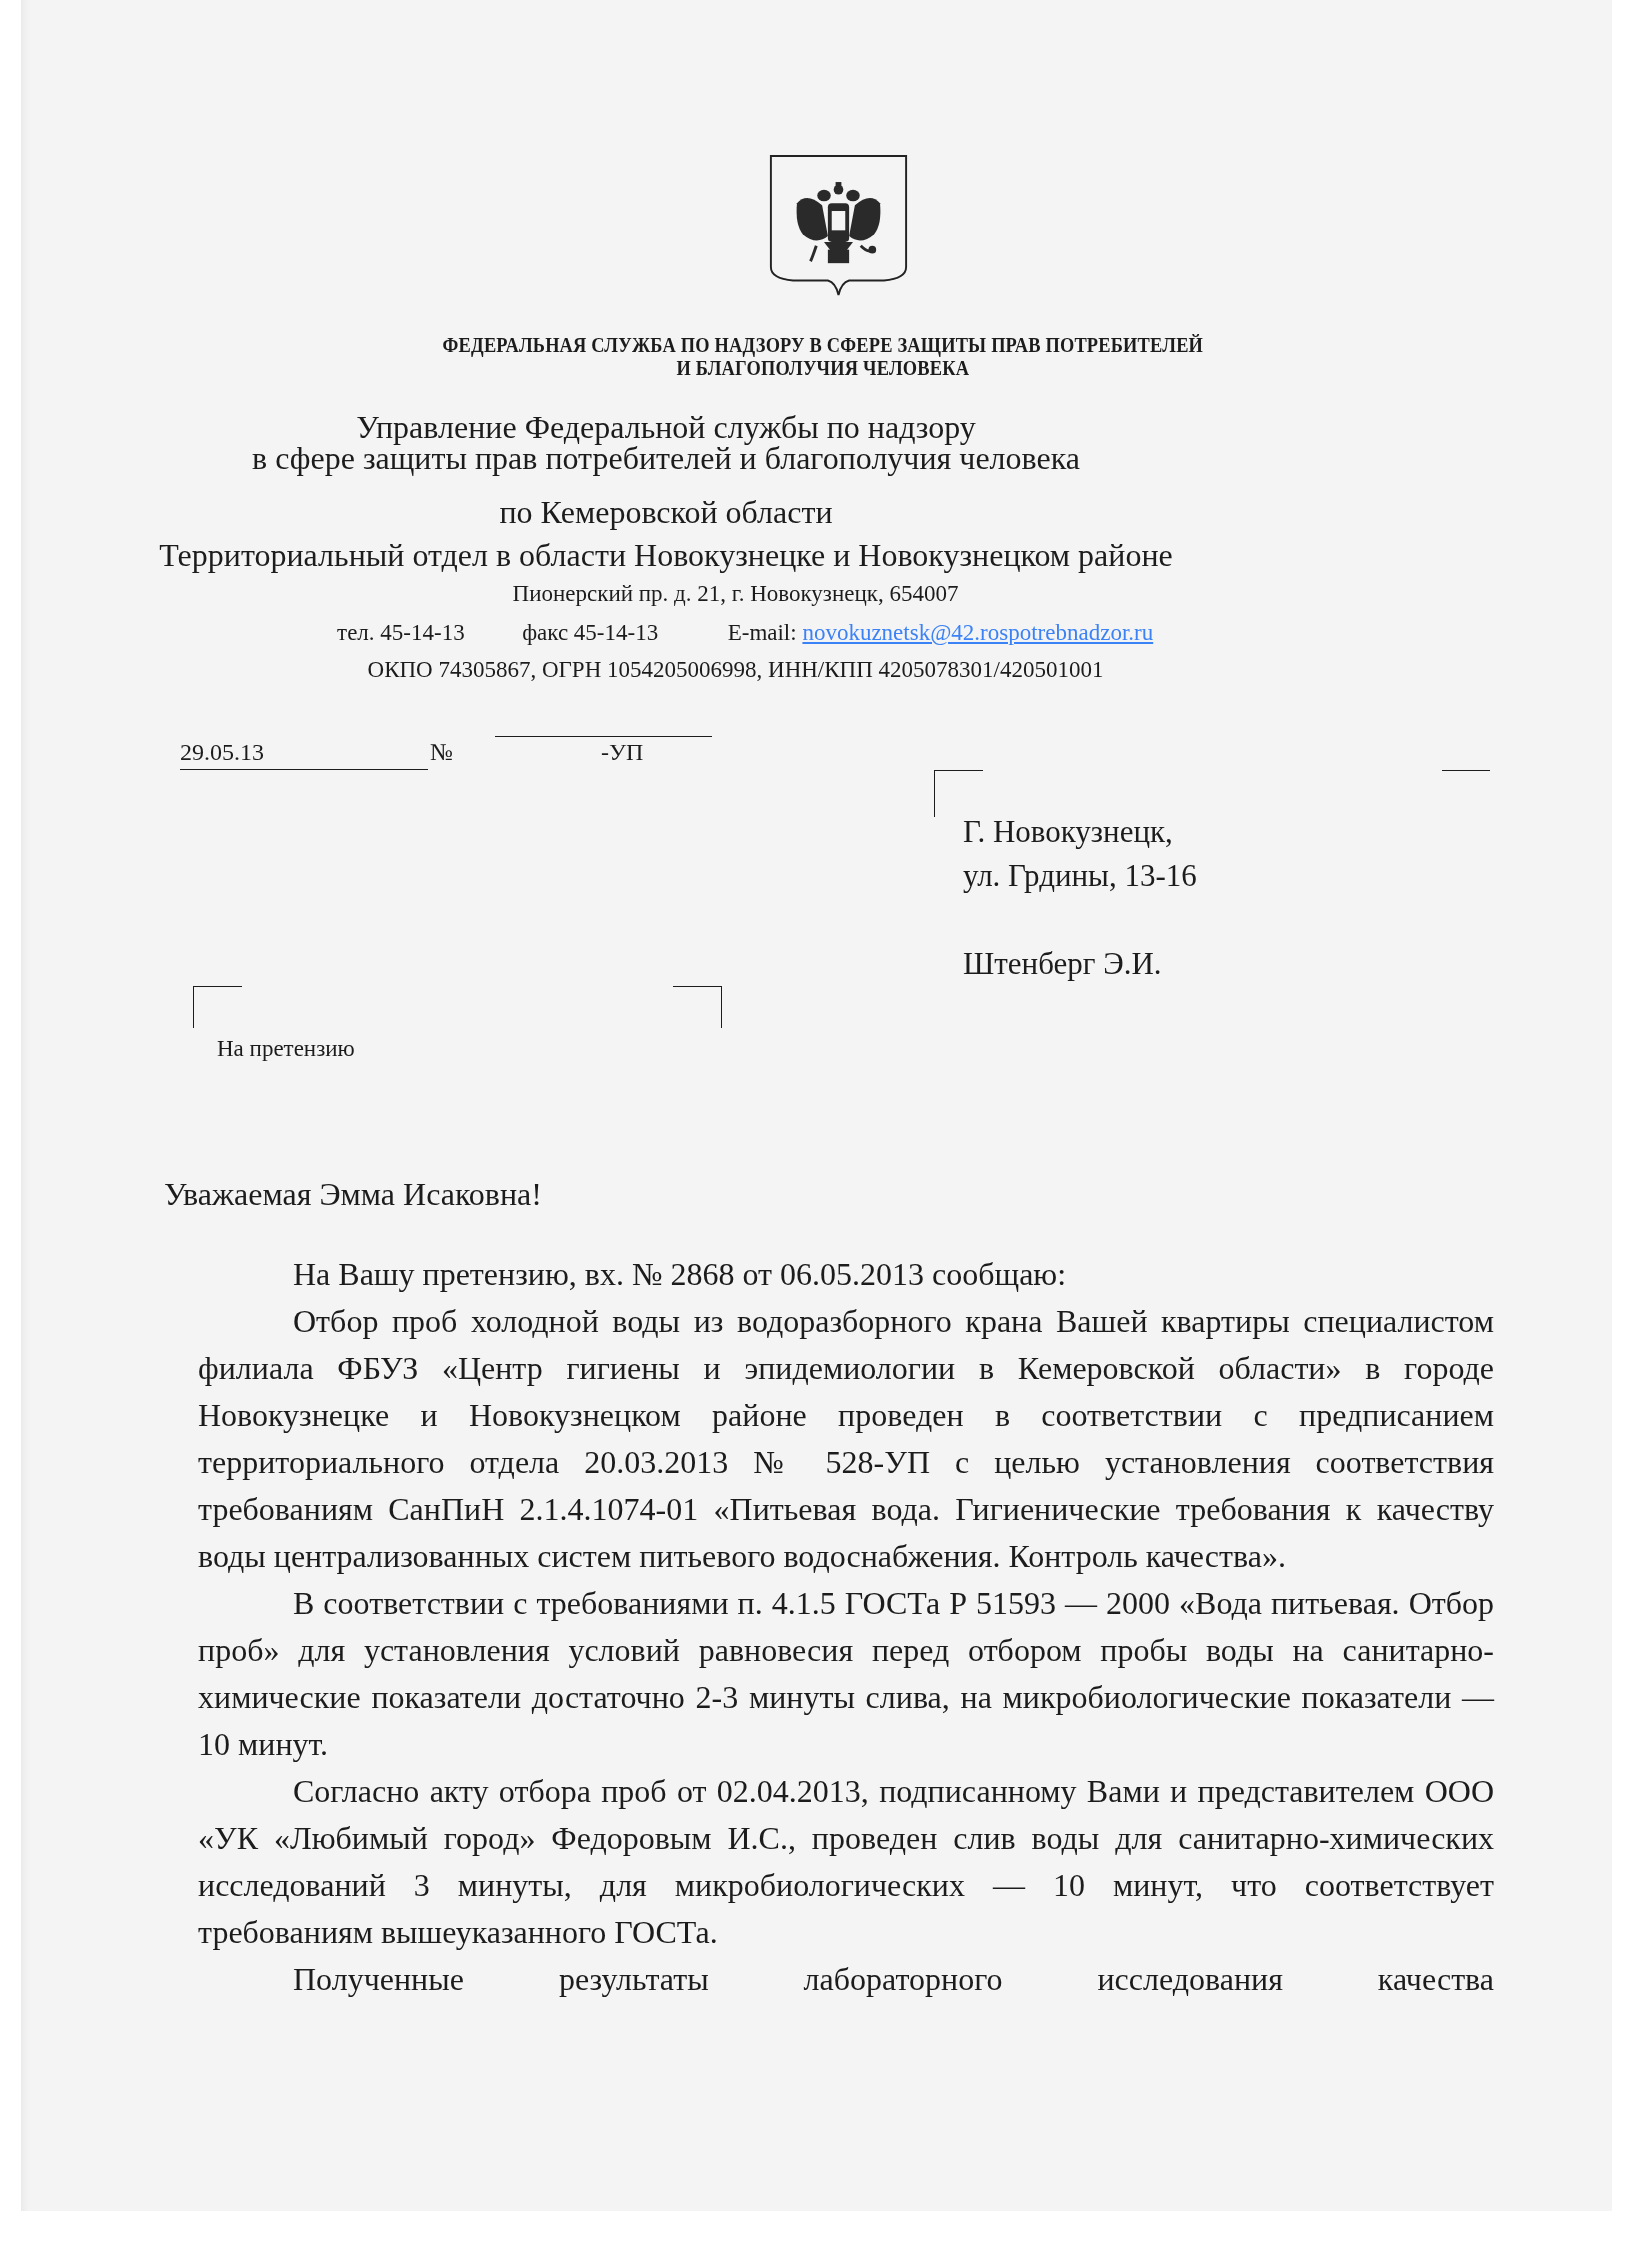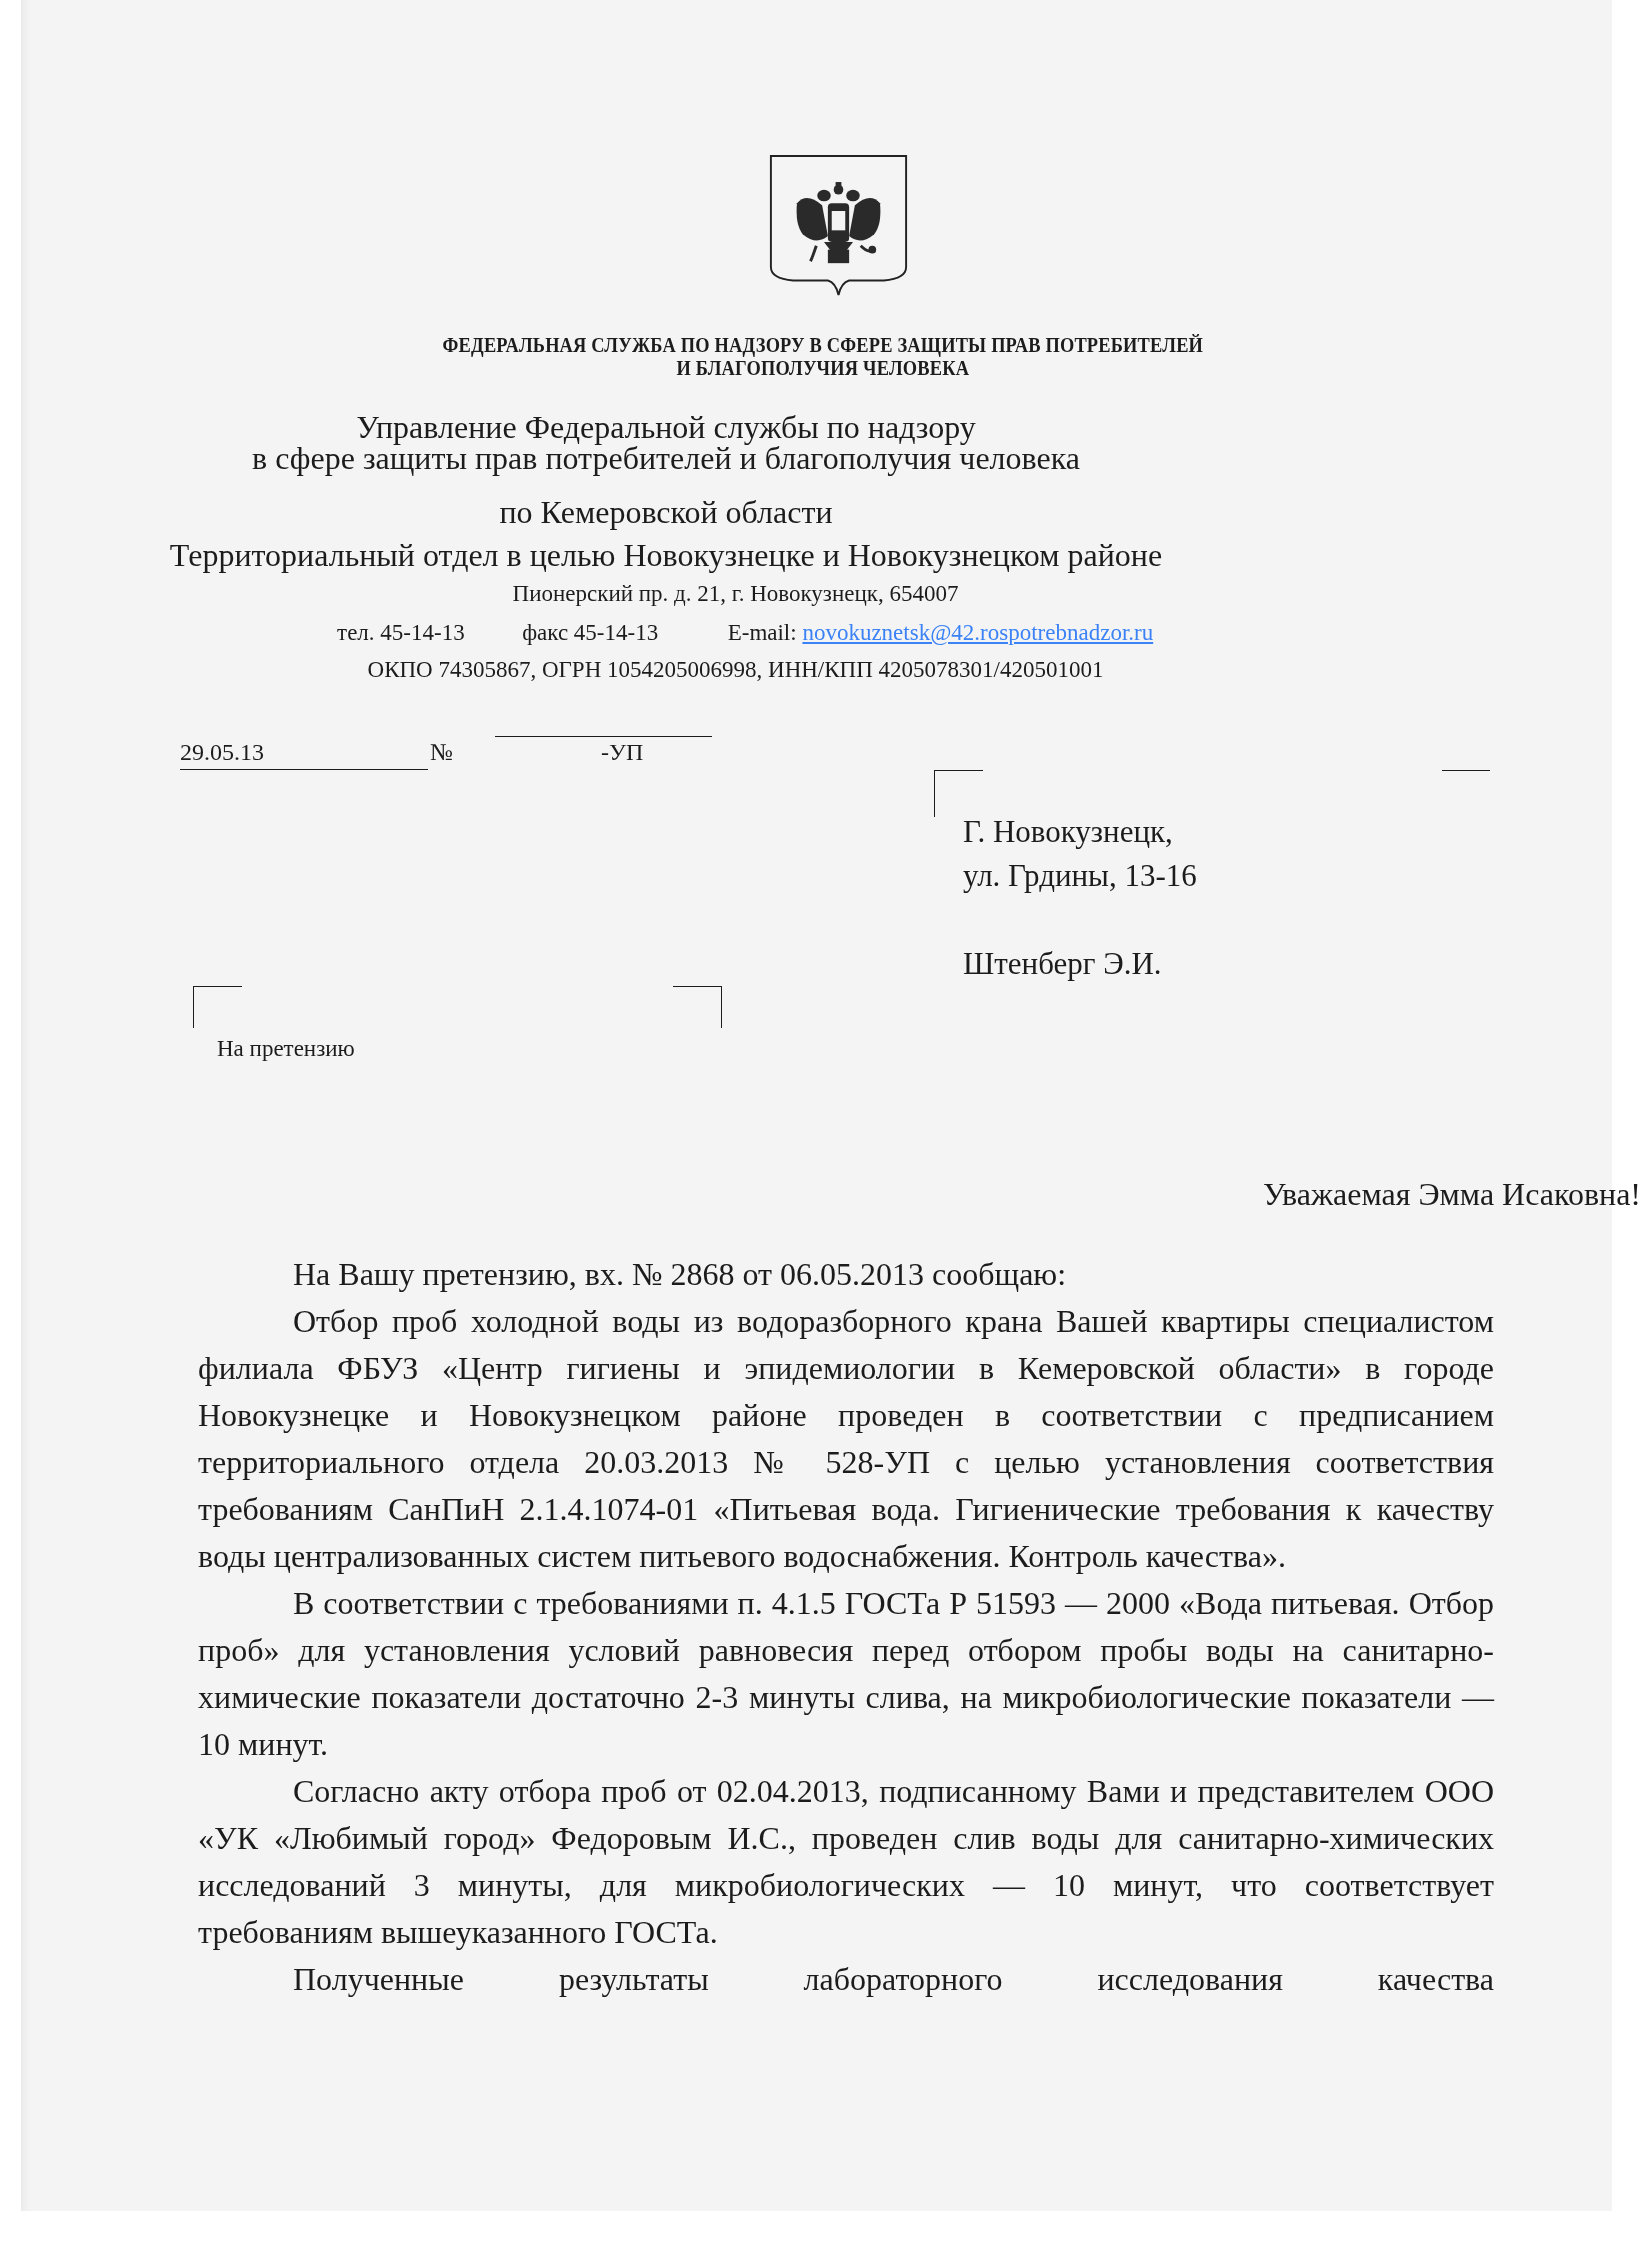--- a/index.html
+++ b/index.html
@@ -119,21 +119,21 @@
     left: 217px;
     top: 1036px;
     font-size: 23px;
   }
 
   
   .salutation {
     position: absolute;
     left: 0;
     width: 1641px;
-    text-align: right;
+    text-align: left;
     top: 1176px;
     font-size: 32px;
     padding-left: 164px;
     box-sizing: border-box;
   }
   .body-text {
     position: absolute;
     left: 198px;
     top: 1251px;
     width: 1296px;
@@ -172,21 +172,21 @@
 </svg>
 
 <div class="agency" style="top:334px;">
   <div>ФЕДЕРАЛЬНАЯ СЛУЖБА ПО НАДЗОРУ В СФЕРЕ ЗАЩИТЫ ПРАВ ПОТРЕБИТЕЛЕЙ</div>
   <div>И БЛАГОПОЛУЧИЯ ЧЕЛОВЕКА</div>
 </div>
 
 <div class="dept" style="top:409px;">Управление Федеральной службы по надзору</div>
 <div class="dept" style="top:440px;">в сфере защиты прав потребителей и благополучия человека</div>
 <div class="dept" style="top:494px;">по Кемеровской области</div>
-<div class="dept" style="top:537px;">Территориальный отдел в целью Новокузнецке и Новокузнецком районе</div>
+<div class="dept" style="top:537px;">Территориальный отдел в области Новокузнецке и Новокузнецком районе</div>
 
 <div class="contacts" style="top:579px;">Пионерский пр. д. 21, г. Новокузнецк, 654007</div>
 <div class="contacts" style="top:618px; padding-left:19.3px; box-sizing:border-box;">
   <span>тел. 45-14-13</span>
   <span style="display:inline-block;width:46px;"></span>
   <span>факс 45-14-13</span>
   <span style="display:inline-block;width:58px;"></span>
   <span>E-mail:</span>
   <span class="email-link">novokuznetsk@42.rospotrebnadzor.ru</span>
 </div>

